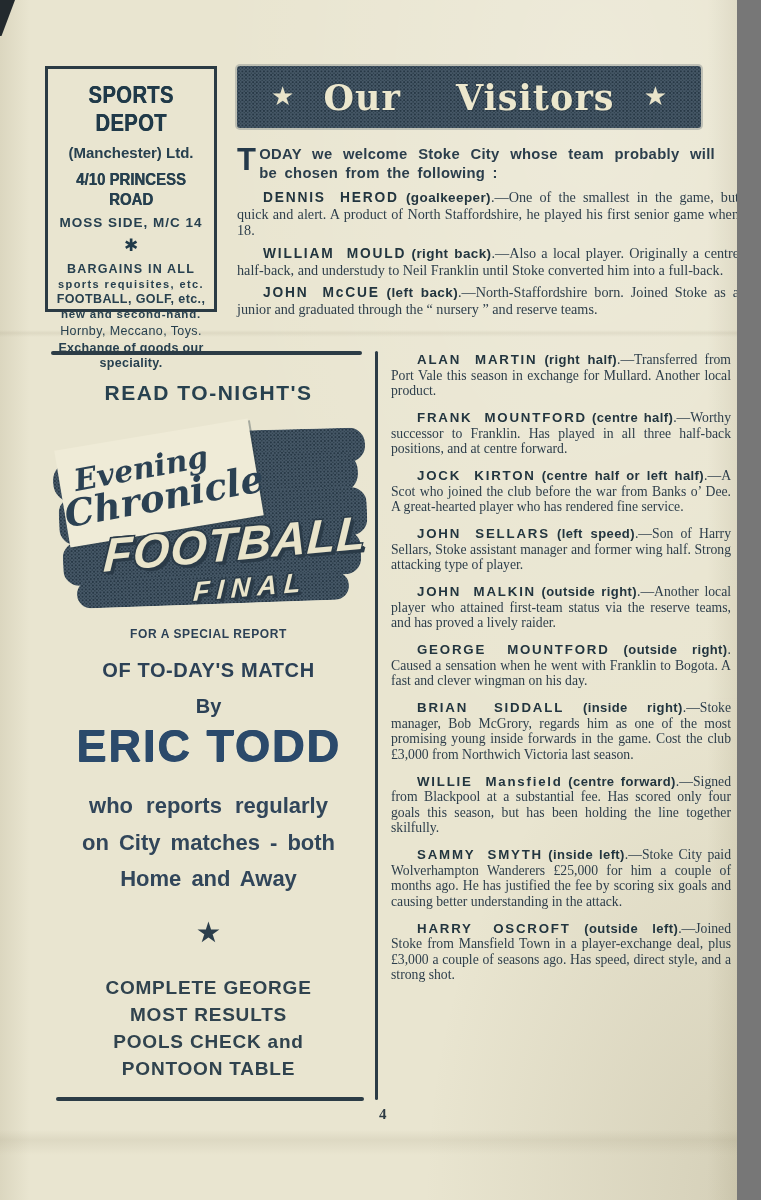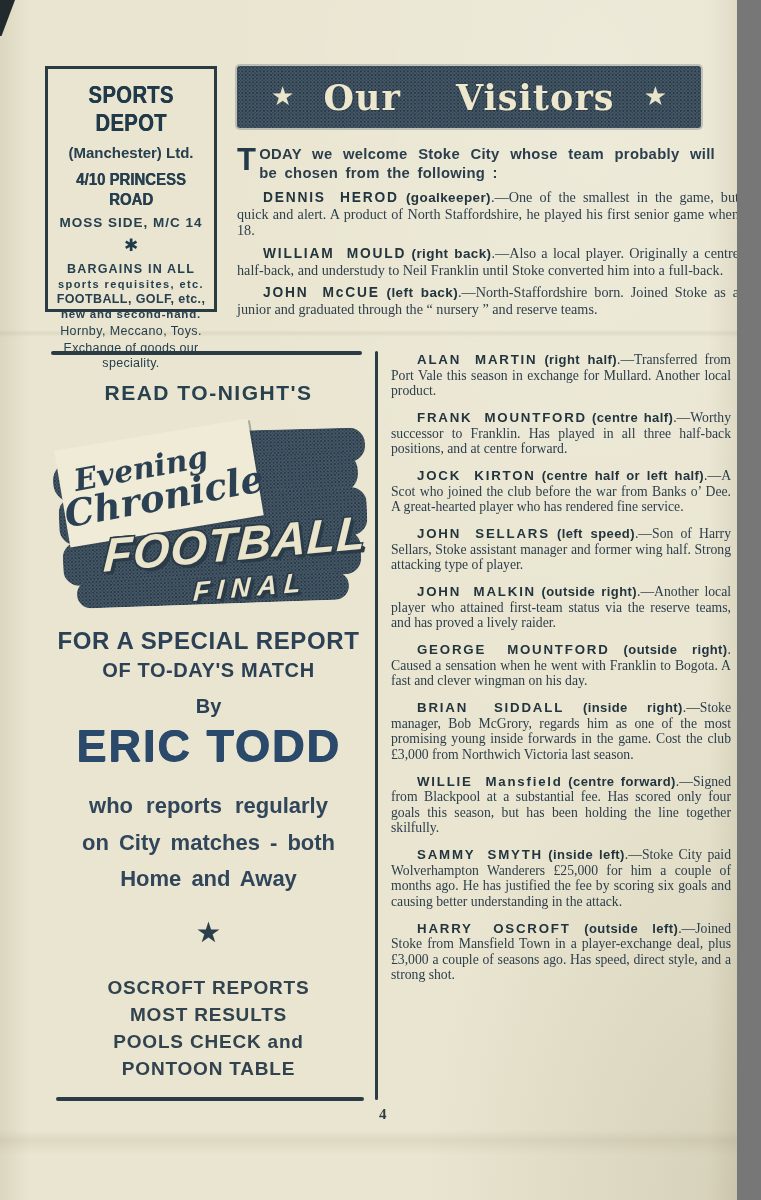--- a/index.html
+++ b/index.html
@@ -42,21 +42,21 @@
   .sd-addr1{font-family:"Liberation Sans",sans-serif;font-weight:bold;font-size:17px;margin-top:9px;
     transform:scaleX(0.88);text-shadow:0.5px 0 0 currentColor;}
   .sd-addr2{font-family:"Liberation Sans",sans-serif;font-weight:bold;font-size:13.5px;margin-top:5px;letter-spacing:1px;}
   .sd-star{font-size:17px;margin-top:5px;color:#203a49;}
   .sd-lines{margin-top:6px;font-family:"Liberation Sans",sans-serif;line-height:15px;}
   .sd-l0{font-weight:bold;font-size:12.5px;letter-spacing:1.2px;}
   .sd-l1{font-weight:bold;font-size:11px;letter-spacing:1.4px;}
   .sd-l2{font-weight:bold;font-size:12.5px;letter-spacing:0.4px;}
   .sd-l3{font-weight:bold;font-size:11.5px;letter-spacing:0.8px;}
   .sd-l4{font-weight:normal;font-size:12.5px;letter-spacing:0.4px;margin-top:2px;}
-  .sd-l5{font-weight:normal;font-size:12.5px;letter-spacing:0.3px;margin-top:2px;padding:0 10px;}
+  .sd-l5{font-weight:bold;font-size:12.5px;letter-spacing:0.3px;margin-top:2px;padding:0 10px;}
 
   
   .banner{
     position:absolute;left:237px;top:66px;width:464px;height:62px;border-radius:3px;
     display:flex;align-items:center;justify-content:space-between;padding:0 34px;box-sizing:border-box;
     box-shadow:0 0 0 2px rgba(60,76,88,0.25);
   }
   .banner .star{color:#e9e4ca;font-size:26px;line-height:1;text-shadow:0 0 1px #4a5a66;}
   .banner .title{
     font-family:"DejaVu Serif",serif;font-weight:bold;font-size:35px;color:#ece7cd;
@@ -83,21 +83,21 @@
 
   
   .rule{position:absolute;background:#2c3c46;border-radius:2px;}
   .rule-top{left:51px;top:351px;width:311px;height:4px;}
   .rule-right{left:375px;top:351px;width:3px;height:749px;}
   .rule-bottom{left:56px;top:1097px;width:308px;height:4px;}
 
   .chron{position:absolute;left:45px;width:327px;text-align:center;
     font-family:"Liberation Sans",sans-serif;font-weight:bold;color:#2c4156;}
   .c-read{top:381px;font-size:21px;letter-spacing:1.5px;color:#27414f;}
-  .c-report1{top:627px;font-size:24px;letter-spacing:0.6px;text-align:center;}
+  .c-report1{top:627px;font-size:12px;letter-spacing:0.6px;text-align:center;}
   .c-report2{top:659px;font-size:20px;letter-spacing:0.6px;}
   .c-by{top:695px;font-size:20px;}
   .c-author{top:720px;font-size:45px;letter-spacing:2px;color:#2b4a6b;
     text-shadow:0.8px 0 0 currentColor, 0 0.5px 0 currentColor;}
   .c-desc1{top:793px;font-size:22px;word-spacing:7px;color:#31465a;}
   .c-desc2{top:830px;font-size:22px;word-spacing:4px;color:#31465a;}
   .c-desc3{top:866px;font-size:22px;word-spacing:4px;color:#31465a;}
   .c-star{top:918px;font-size:25px;color:#2b3e4c;}
   .c-f0{top:977px;font-size:19px;letter-spacing:0.8px;color:#30434e;}
   .c-f1{top:1004px;font-size:19px;letter-spacing:0.8px;color:#30434e;}
@@ -205,19 +205,19 @@
   </div>
 
   <div class="chron c-report1" style="position:absolute;">FOR A SPECIAL REPORT</div>
   <div class="chron c-report2" style="position:absolute;">OF TO-DAY'S MATCH</div>
   <div class="chron c-by" style="position:absolute;">By</div>
   <div class="chron c-author" style="position:absolute;">ERIC TODD</div>
   <div class="chron c-desc1" style="position:absolute;">who reports regularly</div>
   <div class="chron c-desc2" style="position:absolute;">on City matches - both</div>
   <div class="chron c-desc3" style="position:absolute;">Home and Away</div>
   <div class="chron c-star" style="position:absolute;">★</div>
-  <div class="chron c-f0" style="position:absolute;">OSCROFT REPORTS</div>
+  <div class="chron c-f0" style="position:absolute;">COMPLETE GEORGE</div>
   <div class="chron c-f1" style="position:absolute;">MOST RESULTS</div>
   <div class="chron c-f2" style="position:absolute;">POOLS CHECK and</div>
   <div class="chron c-f3" style="position:absolute;">PONTOON TABLE</div>
 
   <div class="page-number">4</div>
 </div>
 
 </body></html>

